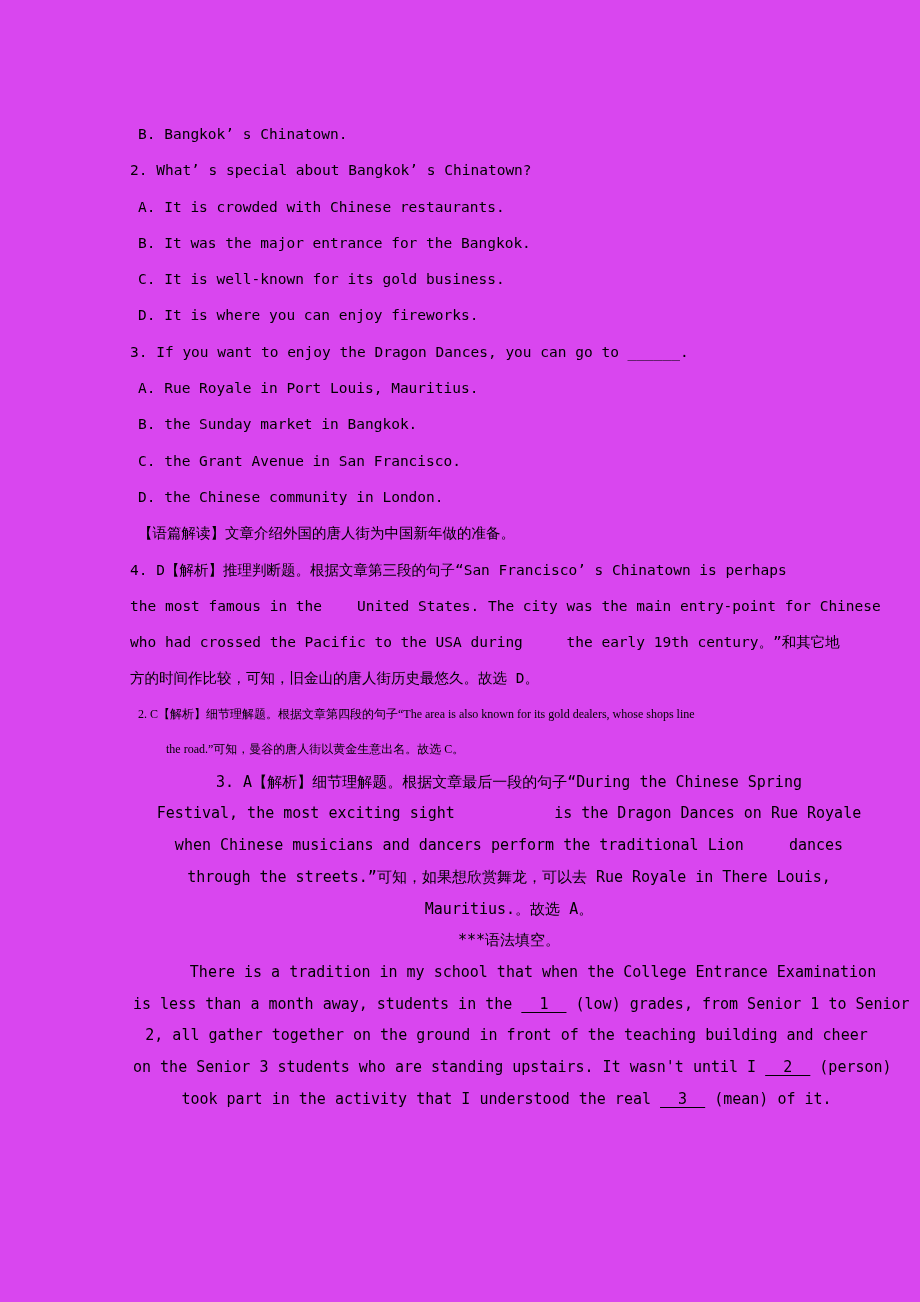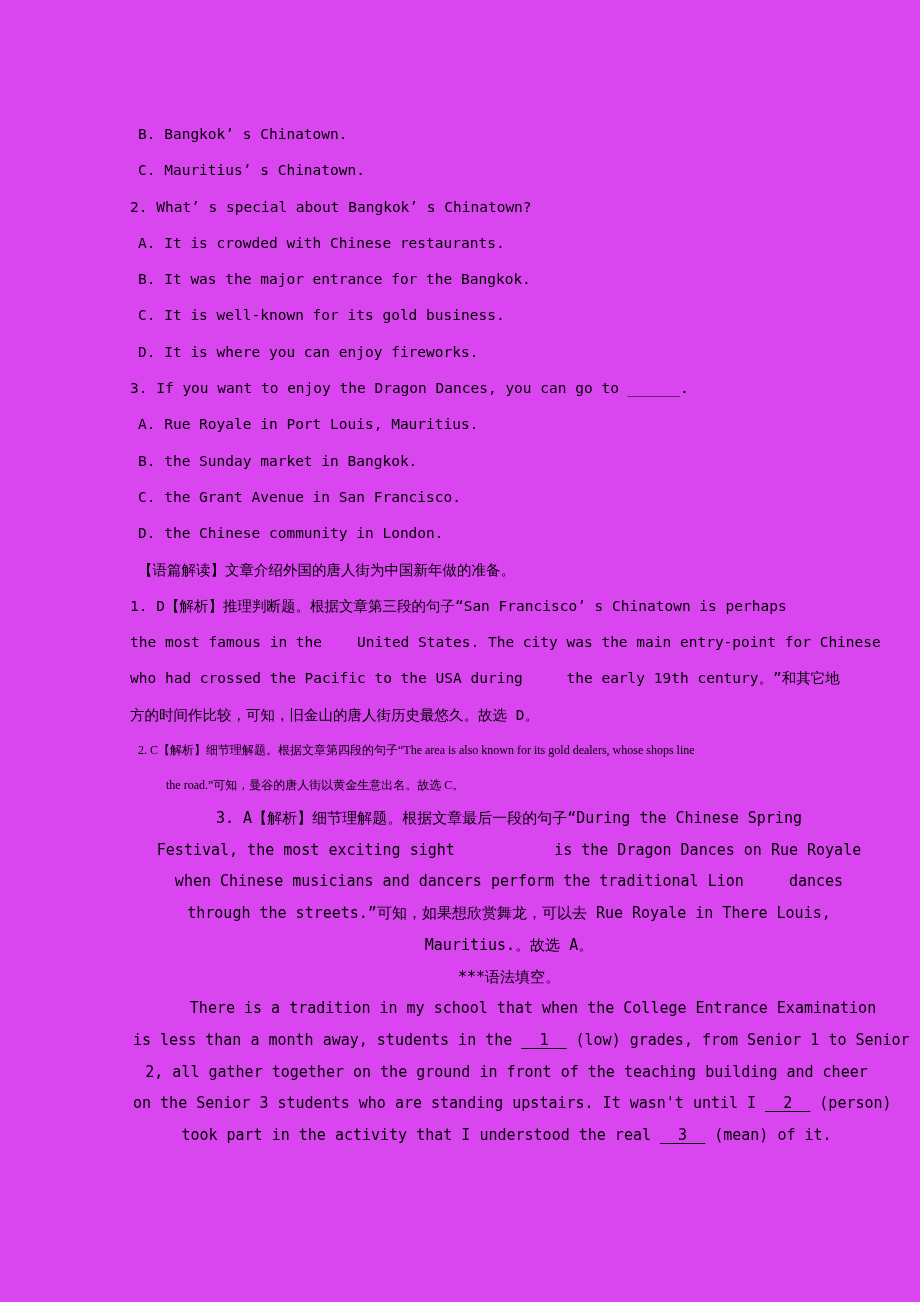--- a/index.html
+++ b/index.html
@@ -39,33 +39,32 @@
     text-decoration: underline;
     text-underline-offset: 3px;
   }
 </style>
 </head>
 <body>
 
 <div class="page">
   <div>
       <div class="ln k-opt"><span>B. Bangkok’ s Chinatown.</span></div>
-      <div class="ln k-opt"><span>C. Mauritius’ s Chinatown.</span></div>
       <div class="ln k-q"><span>2. What’ s special about Bangkok’ s Chinatown?</span></div>
       <div class="ln k-opt"><span>A. It is crowded with Chinese restaurants.</span></div>
       <div class="ln k-opt"><span>B. It was the major entrance for the Bangkok.</span></div>
       <div class="ln k-opt"><span>C. It is well-known for its gold business.</span></div>
       <div class="ln k-opt"><span>D. It is where you can enjoy fireworks.</span></div>
       <div class="ln k-q"><span>3. If you want to enjoy the Dragon Dances, you can go to ______.</span></div>
       <div class="ln k-opt"><span>A. Rue Royale in Port Louis, Mauritius.</span></div>
       <div class="ln k-opt"><span>B. the Sunday market in Bangkok.</span></div>
       <div class="ln k-opt"><span>C. the Grant Avenue in San Francisco.</span></div>
       <div class="ln k-opt"><span>D. the Chinese community in London.</span></div>
       <div class="ln k-note"><span>【语篇解读】文章介绍外国的唐人街为中国新年做的准备。</span></div>
-      <div class="ln k-ana"><span>1. D【解析】推理判断题。根据文章第三段的句子“San Francisco’ s Chinatown is perhaps</span></div>
+      <div class="ln k-ana"><span>4. D【解析】推理判断题。根据文章第三段的句子“San Francisco’ s Chinatown is perhaps</span></div>
       <div class="ln k-ana"><span>the most famous in the    United States. The city was the main entry-point for Chinese</span></div>
       <div class="ln k-ana"><span>who had crossed the Pacific to the USA during     the early 19th century。”和其它地</span></div>
       <div class="ln k-ana"><span>方的时间作比较，可知，旧金山的唐人街历史最悠久。故选 D。</span></div>
       <div class="ln k-anaS"><span>2. C【解析】细节理解题。根据文章第四段的句子“The area is also known for its gold dealers, whose shops line</span></div>
       <div class="ln k-anaS2"><span>the road.”可知，曼谷的唐人街以黄金生意出名。故选 C。</span></div>
       <div class="ln k-ana2"><span>3. A【解析】细节理解题。根据文章最后一段的句子“During the Chinese Spring</span></div>
       <div class="ln k-ana2"><span>Festival, the most exciting sight           is the Dragon Dances on Rue Royale</span></div>
       <div class="ln k-ana2"><span>when Chinese musicians and dancers perform the traditional Lion     dances</span></div>
       <div class="ln k-ana2"><span>through the streets.”可知，如果想欣赏舞龙，可以去 Rue Royale in There Louis,</span></div>
       <div class="ln k-ana2"><span>Mauritius.。故选 A。</span></div>

